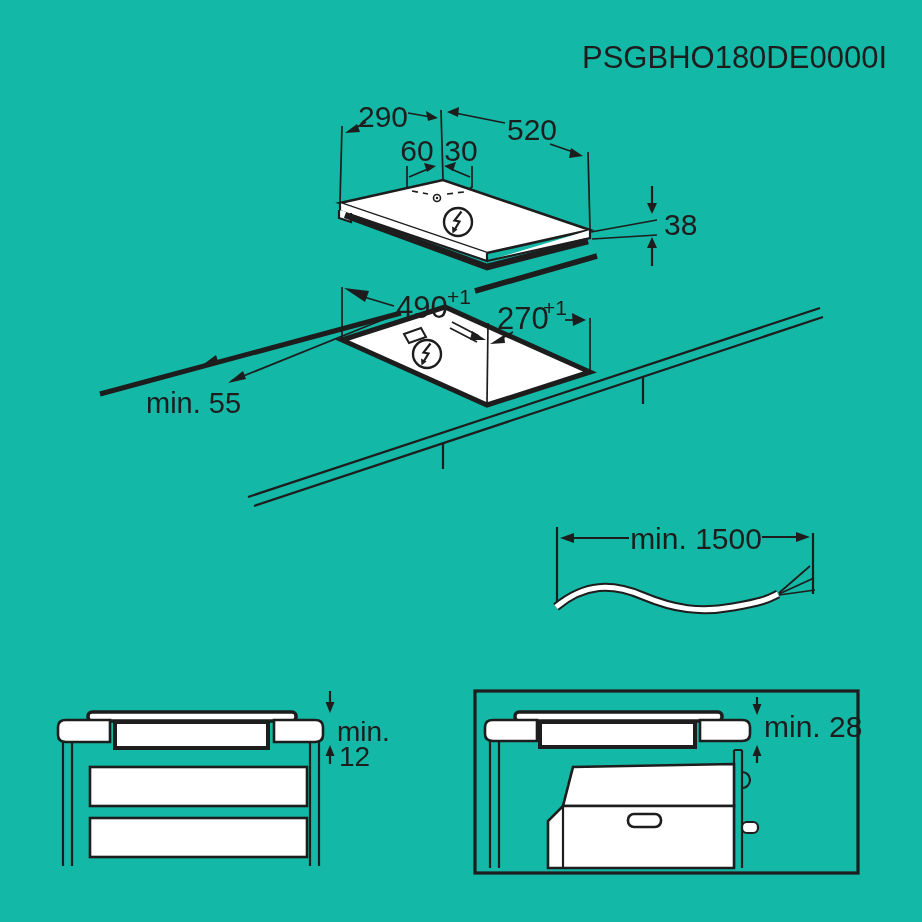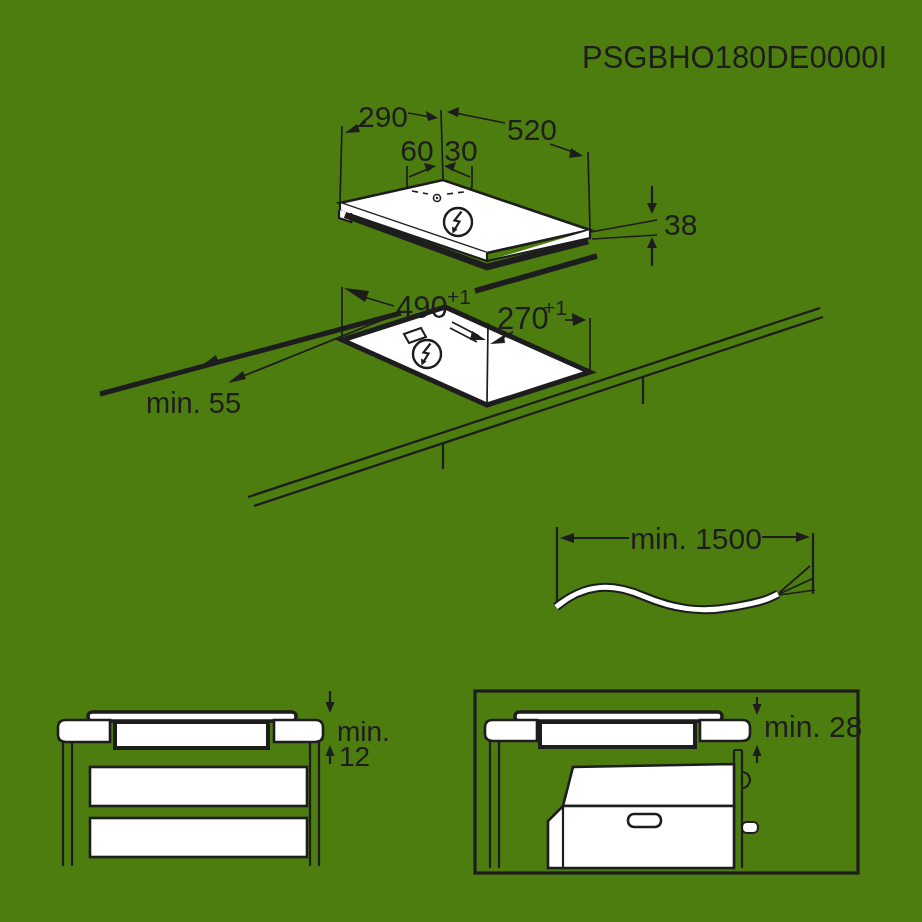--- a/index.html
+++ b/index.html
@@ -1,16 +1,16 @@
 <!DOCTYPE html>
 <html><head>
 <meta charset="utf-8">
 <style>
   html,body{margin:0;padding:0;background:#ffffff;}
-  .canvas{position:relative;width:922px;height:922px;background:#4d7c0f;overflow:hidden;}
+  .canvas{position:relative;width:922px;height:922px;background:#14b8a6;overflow:hidden;}
   svg{position:absolute;left:0;top:0;}
   svg text{font-family:"Liberation Sans","DejaVu Sans",sans-serif;fill:#1d1d1d;}
   .ln{stroke:#1d1d1d;fill:none;}
   .w1{stroke-width:1.7;} .w2{stroke-width:2.2;} .w25{stroke-width:2.6;}
   .w3{stroke-width:3.2;} .w4{stroke-width:4;} .w5{stroke-width:5;}
   .w55{stroke-width:5.5;} .w6{stroke-width:6.5;} .w9{stroke-width:9;}
   .wcable{stroke:#ffffff;stroke-width:5;fill:none;}
   .tri{fill:#1d1d1d;stroke:none;}
   .face{fill:#ffffff;stroke:#1d1d1d;}
   .t21{font-size:21px;} .t28{font-size:28px;} .t29{font-size:29px;}

